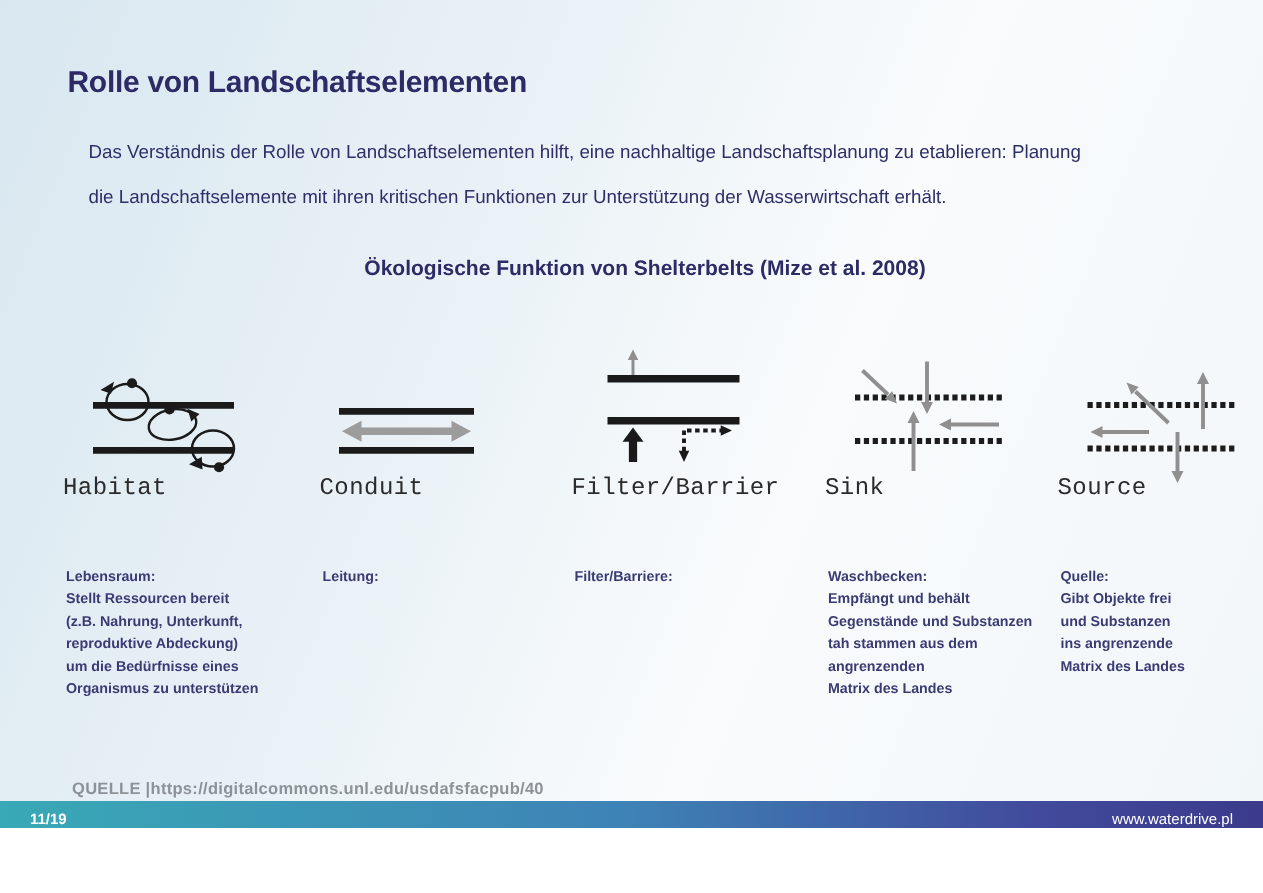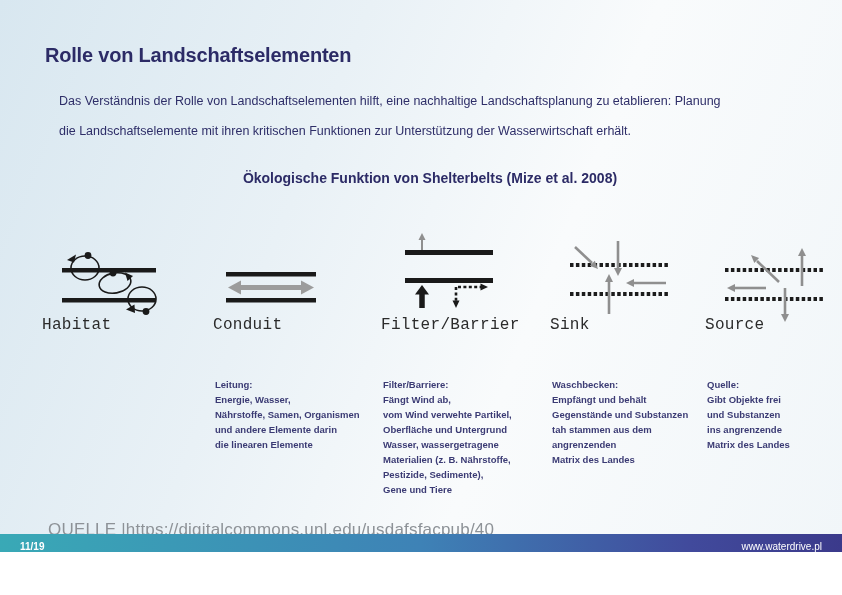--- a/index.html
+++ b/index.html
@@ -56,21 +56,21 @@
   .desc-title {
     font-size: 9.5px; font-weight: bold; color: #3b3b74; line-height: 15px;
   }
   .desc-body {
     font-size: 9.5px; font-weight: bold; color: #3b3b74; line-height: 15px;
     white-space: pre;
   }
 
   .source-line {
     position: absolute; left: 48px; top: 520px;
-    font-size: 17px; color: #8d9297; letter-spacing: 0.2px;
+    font-size: 11px; color: #8d9297; letter-spacing: 0.2px; font-weight: bold;
   }
 
   .footer {
     position: absolute; left: 0; bottom: 0; width: 842px; height: 18px;
     background: linear-gradient(90deg, #39a9b6 0%, #3e82b6 50%, #414a9c 82%, #3b3a8b 100%);
     display: flex; align-items: flex-end; justify-content: space-between;
     padding: 0 20px; color: #ffffff;
   }
   .footer .page { font-size: 10px; font-weight: bold; }
   .footer .site { font-size: 10px; font-weight: normal; }
@@ -99,65 +99,62 @@
       <g fill="#1a1a1a">
         <circle cx="30" cy="3.5" r="3.4"></circle>
         <polygon points="9,8 18,2.5 16,10.5"></polygon>
         <circle cx="55" cy="21" r="3.4"></circle>
         <polygon points="75,24 67,20.5 69.5,29"></polygon>
         <circle cx="88" cy="59.5" r="3.4"></circle>
         <polygon points="68,57.5 76.5,52.5 77,61"></polygon>
       </g>
     </svg>
     <div class="fn-label">Habitat</div>
+    <div class="desc">
+      <div class="desc-title">Lebensraum:</div>
+      <div class="desc-body">Stellt Ressourcen bereit
+(z.B. Nahrung, Unterkunft,
+reproduktive Abdeckung)
+um die Bedürfnisse eines
+Organismus zu unterstützen</div>
+    </div>
   </div>
 
   <div class="col col-2">
     <svg class="diagram d-conduit" width="95" height="46" viewBox="0 0 95 46">
       <rect x="2" y="8" width="90" height="4.5" fill="#1a1a1a"></rect>
       <rect x="2" y="34" width="90" height="4.5" fill="#1a1a1a"></rect>
       <g fill="#9c9c9c" stroke="none">
         <rect x="15" y="21" width="64" height="5"></rect>
         <polygon points="4,23.5 17,16.5 17,30.5"></polygon>
         <polygon points="90,23.5 77,16.5 77,30.5"></polygon>
       </g>
     </svg>
     <div class="fn-label">Conduit</div>
     <div class="desc">
       <div class="desc-title">Leitung:</div>
-      <div class="desc-body">Energie, Wasser,
-Nährstoffe, Samen, Organismen
-und andere Elemente darin
-die linearen Elemente</div>
     </div>
   </div>
 
   <div class="col col-3">
     <svg class="diagram d-filter" width="92" height="82" viewBox="0 0 92 82">
       <line x1="19" y1="20" x2="19" y2="9" stroke="#8f8f8f" stroke-width="2"></line>
       <polygon points="19,3 15.5,10 22.5,10" fill="#8f8f8f"></polygon>
       <rect x="2" y="20" width="88" height="5" fill="#1a1a1a"></rect>
       <rect x="2" y="48" width="88" height="5" fill="#1a1a1a"></rect>
       <line x1="19" y1="78" x2="19" y2="63" stroke="#1a1a1a" stroke-width="5.5"></line>
       <polygon points="19,55 12,64.5 26,64.5" fill="#1a1a1a"></polygon>
       <line x1="53" y1="57" x2="53" y2="71" stroke="#1a1a1a" stroke-width="2.6" stroke-dasharray="3 2.4"></line>
       <polygon points="53,78 49.5,70.5 56.5,70.5" fill="#1a1a1a"></polygon>
       <line x1="55" y1="57" x2="78" y2="57" stroke="#1a1a1a" stroke-width="2.6" stroke-dasharray="3 2.4"></line>
       <polygon points="85,57 77.5,53.5 77.5,60.5" fill="#1a1a1a"></polygon>
     </svg>
     <div class="fn-label">Filter/Barrier</div>
     <div class="desc">
       <div class="desc-title">Filter/Barriere:</div>
-      <div class="desc-body">Fängt Wind ab,
-vom Wind verwehte Partikel,
-Oberfläche und Untergrund
-Wasser, wassergetragene
-Materialien (z. B. Nährstoffe,
-Pestizide, Sedimente),
-Gene und Tiere</div>
     </div>
   </div>
 
   <div class="col col-4">
     <svg class="diagram d-sink" width="105" height="80" viewBox="0 0 105 80">
       <line x1="2" y1="27" x2="102" y2="27" stroke="#1c1c1c" stroke-width="4" stroke-dasharray="3.5 2.4"></line>
       <line x1="2" y1="56" x2="102" y2="56" stroke="#1c1c1c" stroke-width="4" stroke-dasharray="3.5 2.4"></line>
       <g stroke="#8f8f8f" stroke-width="2.6" fill="#8f8f8f">
         <line x1="7" y1="9" x2="24" y2="25"></line>
         <polygon points="30,31 21.8,27.8 26.8,22.8" stroke="none"></polygon>

